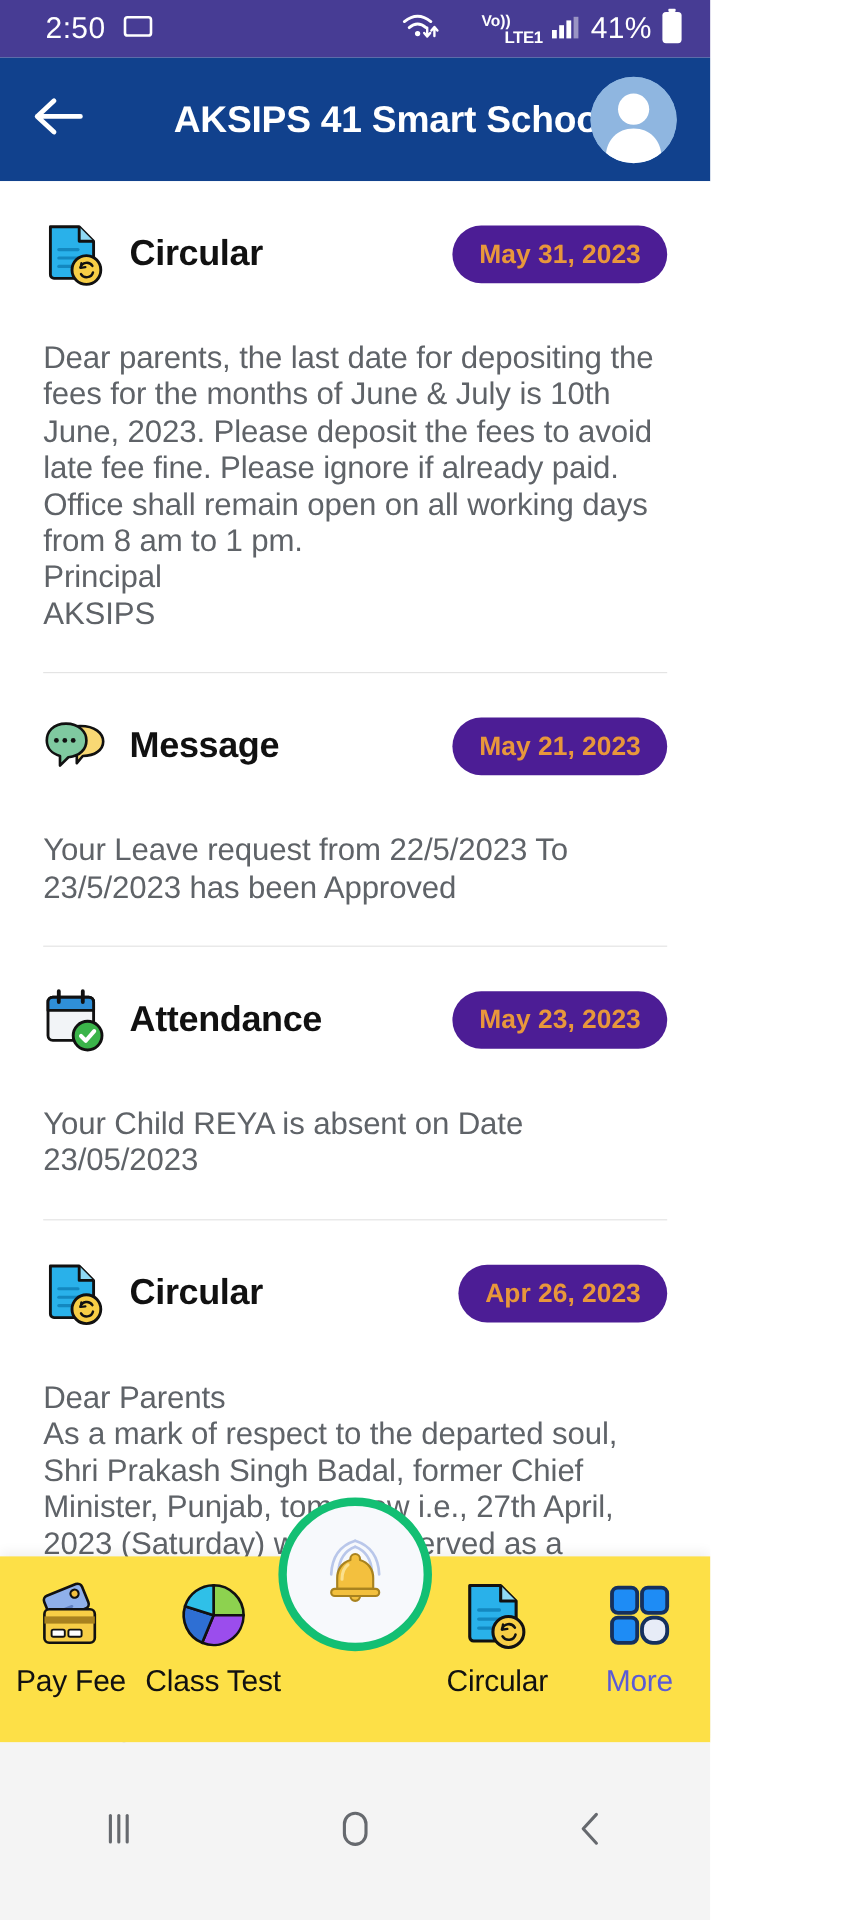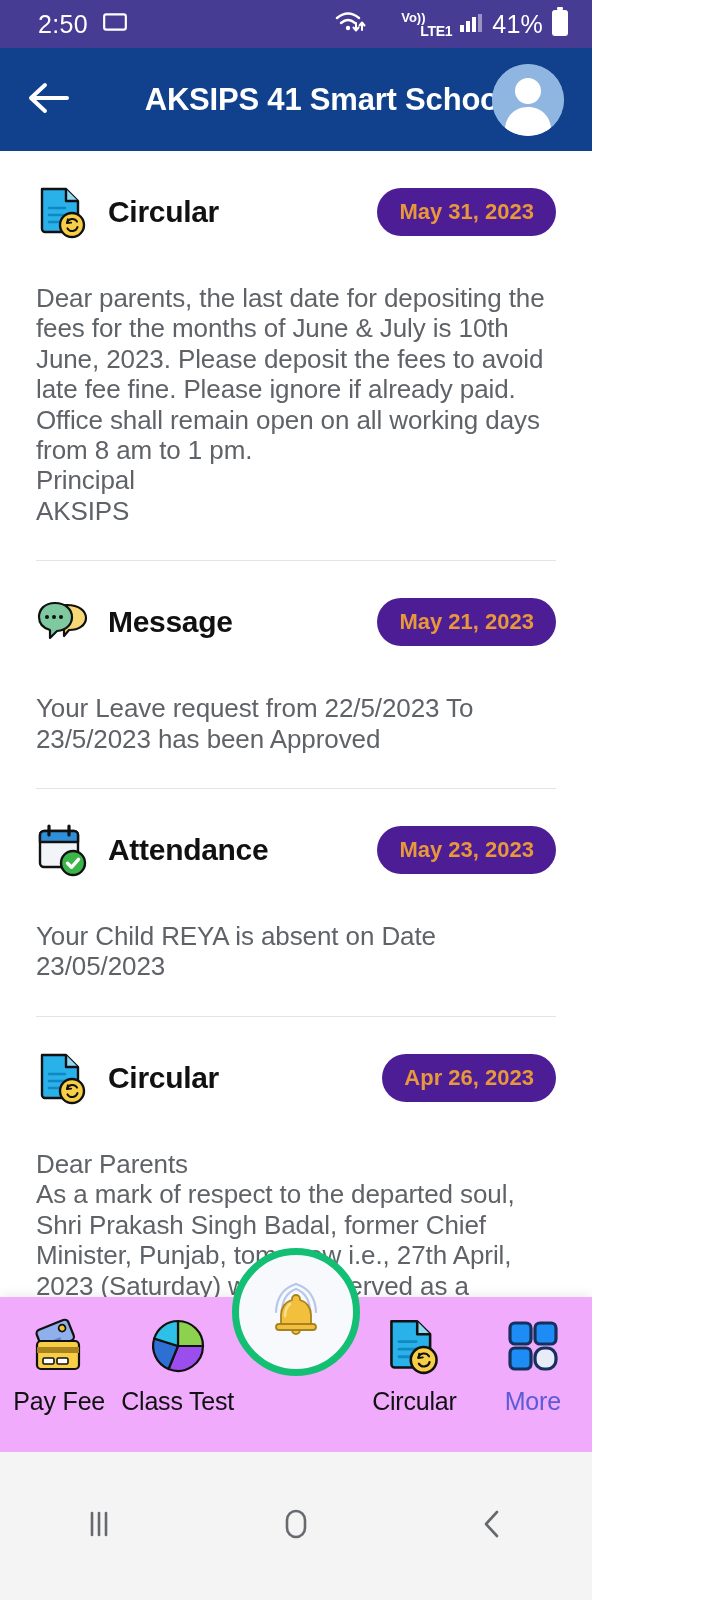--- a/index.html
+++ b/index.html
@@ -61,22 +61,23 @@
   .icon-wrap { width:54px; height:54px; display:flex; align-items:center; justify-content:center; flex:0 0 54px; }
 
   
   .fadeover {
     position:absolute; left:0; right:0; bottom:148px; height:42px;
     background:linear-gradient(to bottom, rgba(245,245,245,0) 0%, rgba(238,238,238,.95) 85%, #fff 100%);
     pointer-events:none;
   }
   .bottomnav {
     position:absolute; left:0; right:0; bottom:148px; height:155px;
-    background:#f0abfc; display:flex; align-items:flex-start;
+    background:#fde047; display:flex; align-items:flex-start;
     box-shadow:0 -3px 10px rgba(0,0,0,.07);
+    justify-content:flex-end;
   }
   .navitem {
     flex:1; display:flex; flex-direction:column; align-items:center;
     padding-top:18px; gap:10px;
   }
   .navlabel { font-size:25px; color:#111; letter-spacing:-.2px; }
   .navlabel.accent { color:#5b5bd6; }
   .navicon { height:62px; display:flex; align-items:center; justify-content:center; }
   .centerfab {
     position:absolute; left:50%; transform:translateX(-50%);

